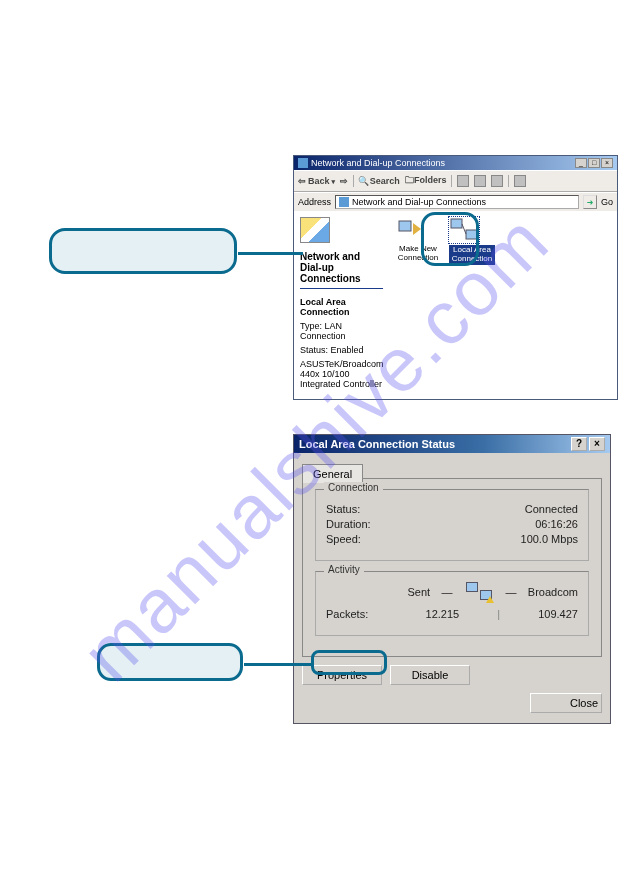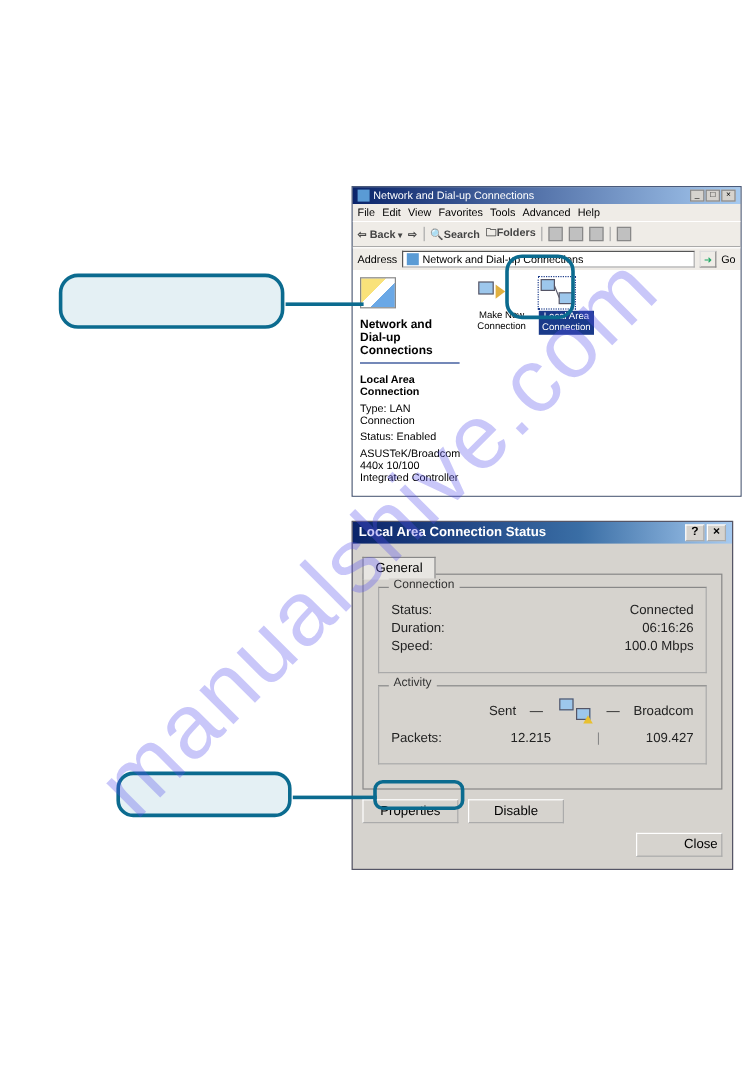--- a/index.html
+++ b/index.html
@@ -304,29 +304,20 @@
   <div class="titlebar1">
     <span class="title-left">
       <span class="tb-icon"></span>
       <span>Network and Dial-up Connections</span>
     </span>
     <span class="win-btns">
       <span class="win-btn">_</span>
       <span class="win-btn">□</span>
       <span class="win-btn">×</span>
     </span>
-  </div>
-  <div class="menubar1">
-    <span>File</span>
-    <span>Edit</span>
-    <span>View</span>
-    <span>Favorites</span>
-    <span>Tools</span>
-    <span>Advanced</span>
-    <span>Help</span>
   </div>
   <div class="toolbar1">
     <span class="tb-arrow">⇦ <span>Back</span></span>
     <span>⇨</span>
     <span class="tb-sep"></span>
     <span>🔍<span>Search</span></span>
     <span>🗀<span>Folders</span></span>
     <span class="tb-sep"></span>
     <span class="tb-ico"></span>
     <span class="tb-ico"></span>

